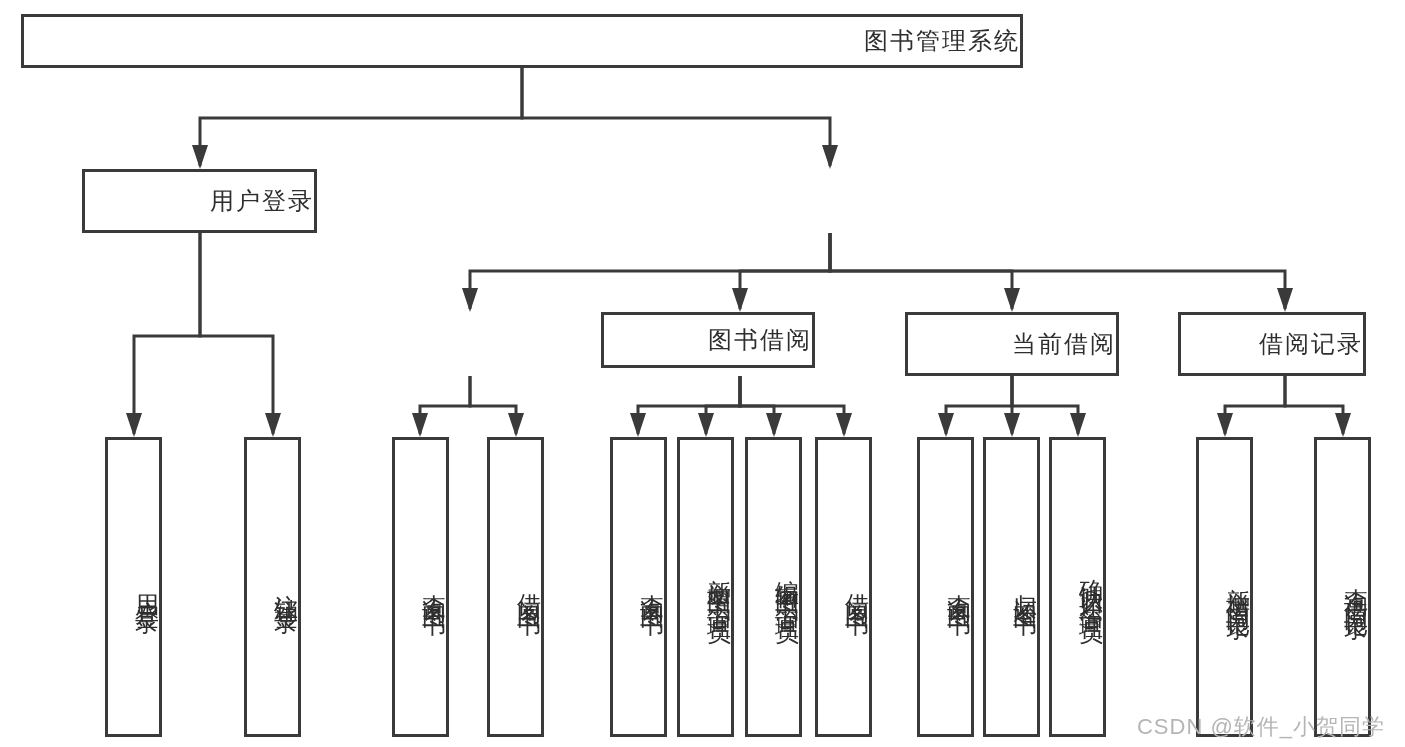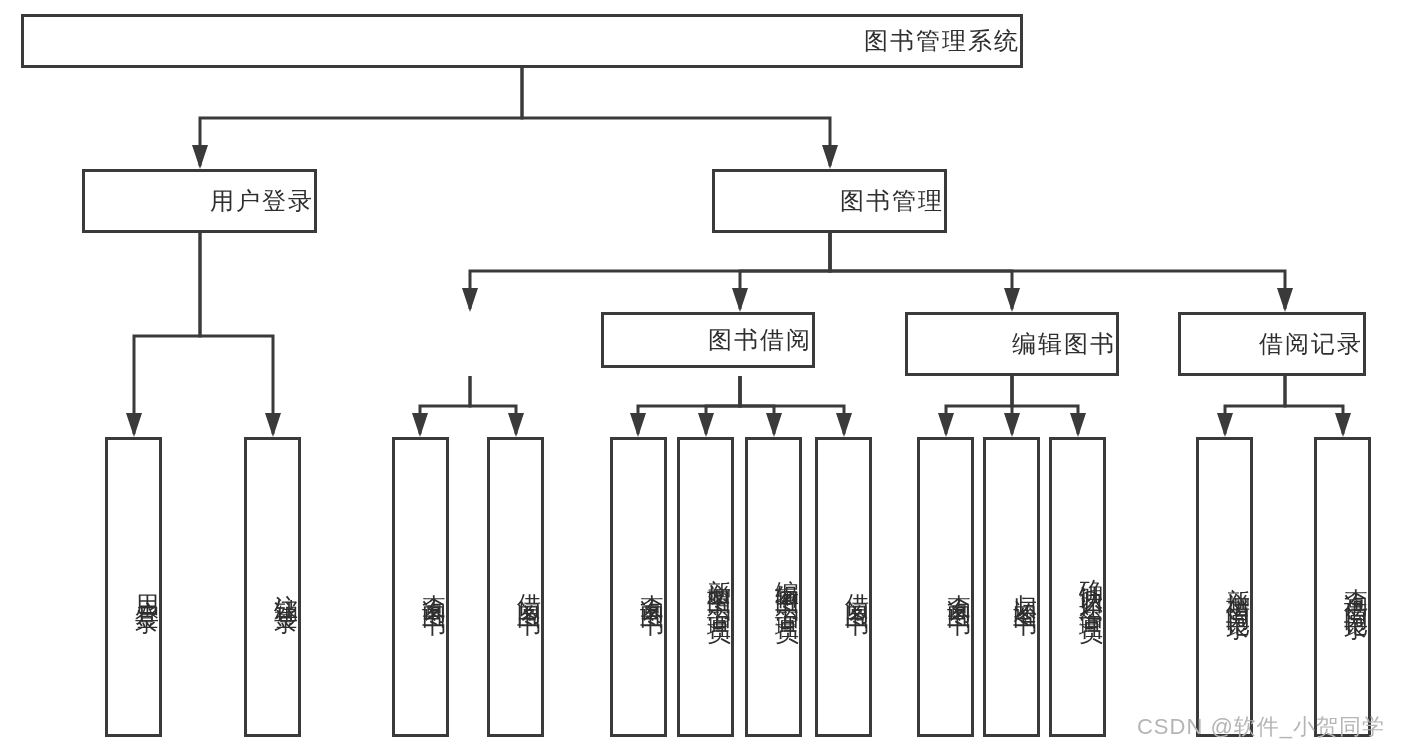--- a/index.html
+++ b/index.html
@@ -126,29 +126,26 @@
     <path class="connector" marker-end="url(#arrow)" d="M1285,376 L1285,406 L1343,406 L1343,434"></path>
   </svg>
 
   <div class="node n-root">
     <span class="h-label">图书管理系统</span>
   </div>
 
   <div class="node n-user-login">
     <span class="h-label">用户登录</span>
   </div>
-  <div class="node n-book-mgmt">
-    <span class="h-label">图书管理</span>
-  </div>
 
   <div class="node n-book-borrow">
     <span class="h-label">图书借阅</span>
   </div>
   <div class="node n-current-borrow">
-    <span class="h-label">编辑图书</span>
+    <span class="h-label">当前借阅</span>
   </div>
   <div class="node n-borrow-records">
     <span class="h-label">借阅记录</span>
   </div>
 
   <div class="node leaf l-user-login">
     <span class="v-label">用户登录</span>
   </div>
   <div class="node leaf l-logout">
     <span class="v-label">注销登录</span>

